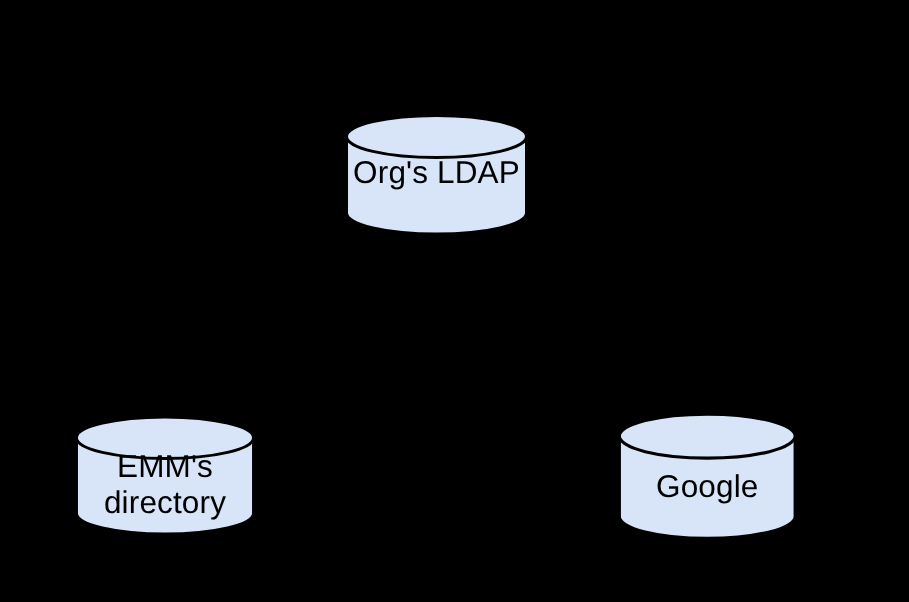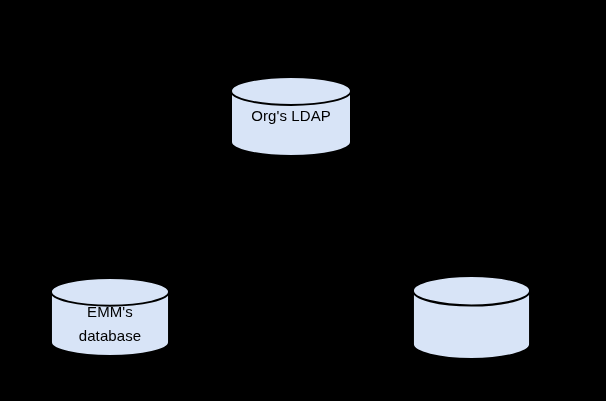--- a/index.html
+++ b/index.html
@@ -28,21 +28,21 @@
   }
   .cyl-shape {
     stroke-width: 2;
   }
   .node-label {
     position: absolute;
     left: 0;
     right: 0;
     text-align: center;
     color: #000000;
-    font-size: 15px;
+    font-size: 21px;
     font-weight: 400;
     letter-spacing: 0.1px;
   }
   #node-ldap { left: 230px; top: 76px; width: 122px; height: 81px; }
   #node-ldap .node-label { top: 27px; line-height: 26px; }
 
   #node-emm { left: 50px; top: 277px; width: 120px; height: 80px; }
   #node-emm .node-label { top: 23px; line-height: 24px; }
 
   #node-google { left: 412px; top: 275px; width: 119px; height: 85px; }
@@ -63,24 +63,27 @@
     </div>
   </div>
 
   <div class="node" id="node-emm">
     <svg viewBox="0 0 122 81" preserveAspectRatio="none" aria-hidden="true">
       <path class="cyl-shape" d="M1,15 L1,66 A60,14 0 0 0 121,66 L121,15" fill="#d8e4f7" stroke="#000000"></path>
       <ellipse class="cyl-shape" cx="61" cy="15" rx="60" ry="14" fill="#d8e4f7" stroke="#000000"></ellipse>
     </svg>
     <div class="node-label">
       <div>EMM's</div>
-      <div>database</div>
+      <div>directory</div>
     </div>
   </div>
 
   <div class="node" id="node-google">
     <svg viewBox="0 0 122 81" preserveAspectRatio="none" aria-hidden="true">
       <path class="cyl-shape" d="M1,15 L1,66 A60,14 0 0 0 121,66 L121,15" fill="#d8e4f7" stroke="#000000"></path>
       <ellipse class="cyl-shape" cx="61" cy="15" rx="60" ry="14" fill="#d8e4f7" stroke="#000000"></ellipse>
     </svg>
+    <div class="node-label">
+      <div>Google</div>
+    </div>
   </div>
 
 </div>
 
 </body></html>

